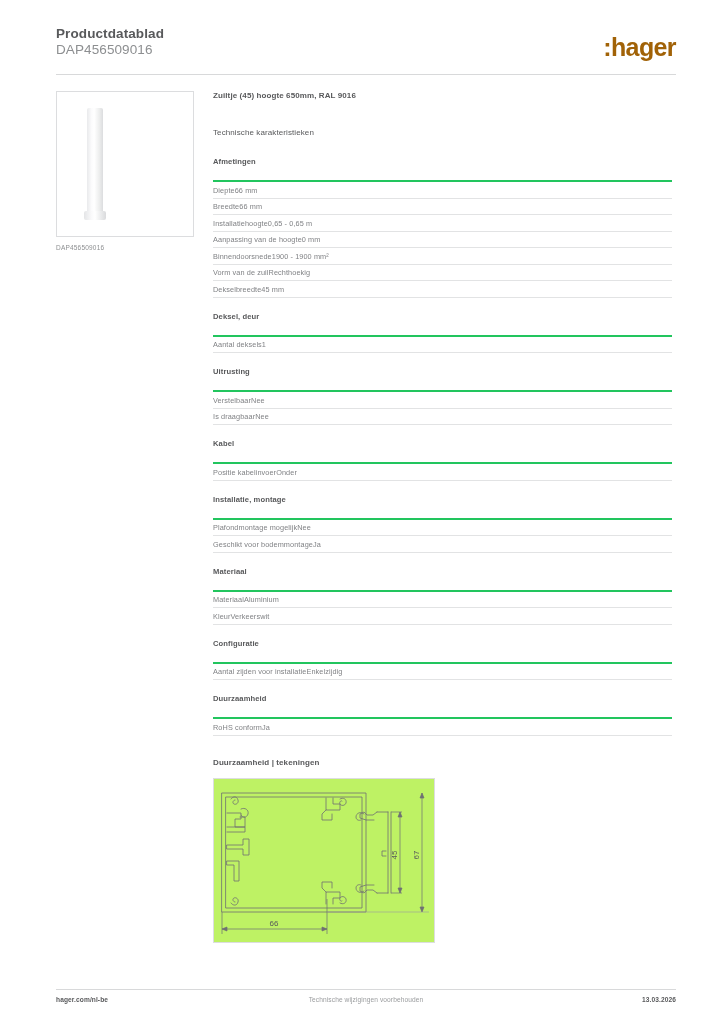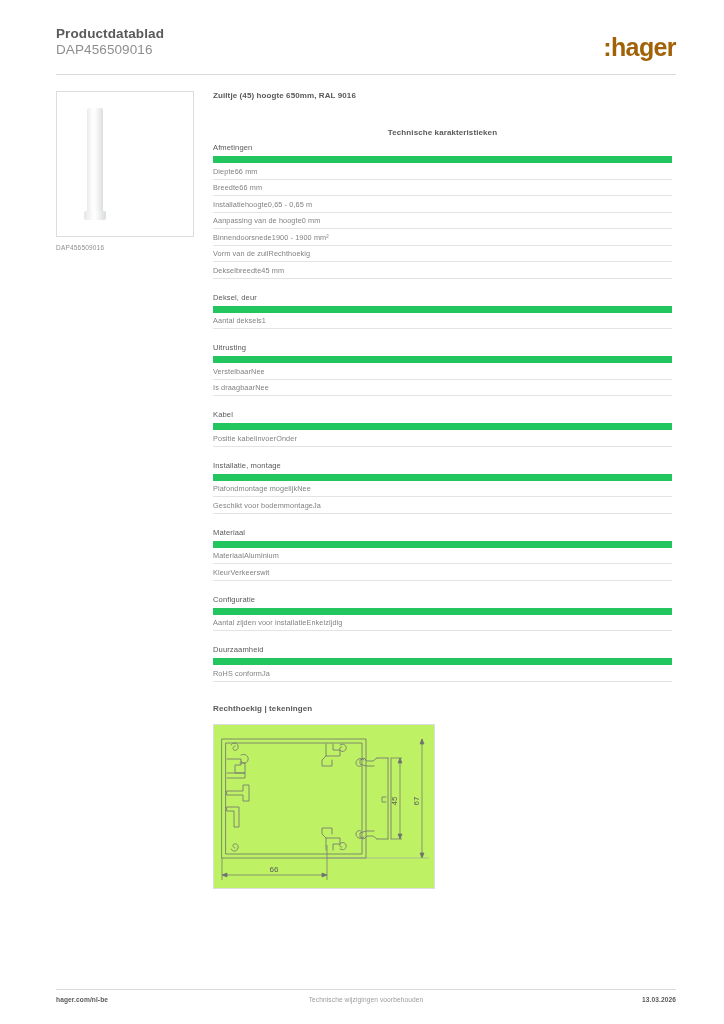--- a/index.html
+++ b/index.html
@@ -117,35 +117,34 @@
   }
   .product-name {
     font-size: 8px;
     font-weight: bold;
     color: #58595b;
     letter-spacing: .1px;
     margin-bottom: 28px;
   }
   .section-title {
     font-size: 8px;
-    font-weight: bold;
-    color: #58595b;
-    letter-spacing: .1px;
-    margin-bottom: 6px;
-    text-align: center;
+    font-weight: normal;
+    color: #58595b;
+    letter-spacing: .1px;
+    margin-bottom: 20px;
   }
   .spec-group {
     margin-bottom: 14px;
   }
   .group-head {
     font-size: 7.6px;
-    font-weight: normal;
-    color: #58595b;
-    padding-bottom: 4px;
-    border-bottom: 7px solid #22c55e;
+    font-weight: bold;
+    color: #58595b;
+    padding-bottom: 14px;
+    border-bottom: 2px solid #22c55e;
     letter-spacing: .1px;
   }
   .spec-row {
     display: flex;
     align-items: baseline;
     font-size: 7.3px;
     color: #808285;
     border-bottom: 1px solid #e2e3e4;
     padding: 3.5px 0 3px 0;
     letter-spacing: .1px;
@@ -332,21 +331,21 @@
         </div>
         <div class="spec-group">
           <div class="group-head">Duurzaamheid</div>
           <div class="spec-row">
             <span class="spec-label">RoHS conform</span>
             <span class="spec-value">Ja</span>
           </div>
         </div>
       </div>
 
-    <div class="drawing-title">Rechthoekig | tekeningen</div>
+    <div class="drawing-title">Duurzaamheid | tekeningen</div>
 
     <div class="drawing-frame">
       <svg width="220" height="163" viewBox="0 0 220 163">
         <g fill="none" stroke="#6f7072" stroke-width="0.8" stroke-linejoin="round" stroke-linecap="round">
 
           <path d="M8,14 L152,14 L152,133 L8,133 Z"></path>
 
           <path d="M12,18 L148,18 L148,129 L12,129 Z"></path>
 
           <path d="M17,20 c2,-3 6,-3 7,1 c1,3 -2,5 -4,4 c-2,-1 -1,-4 1,-4"></path>

